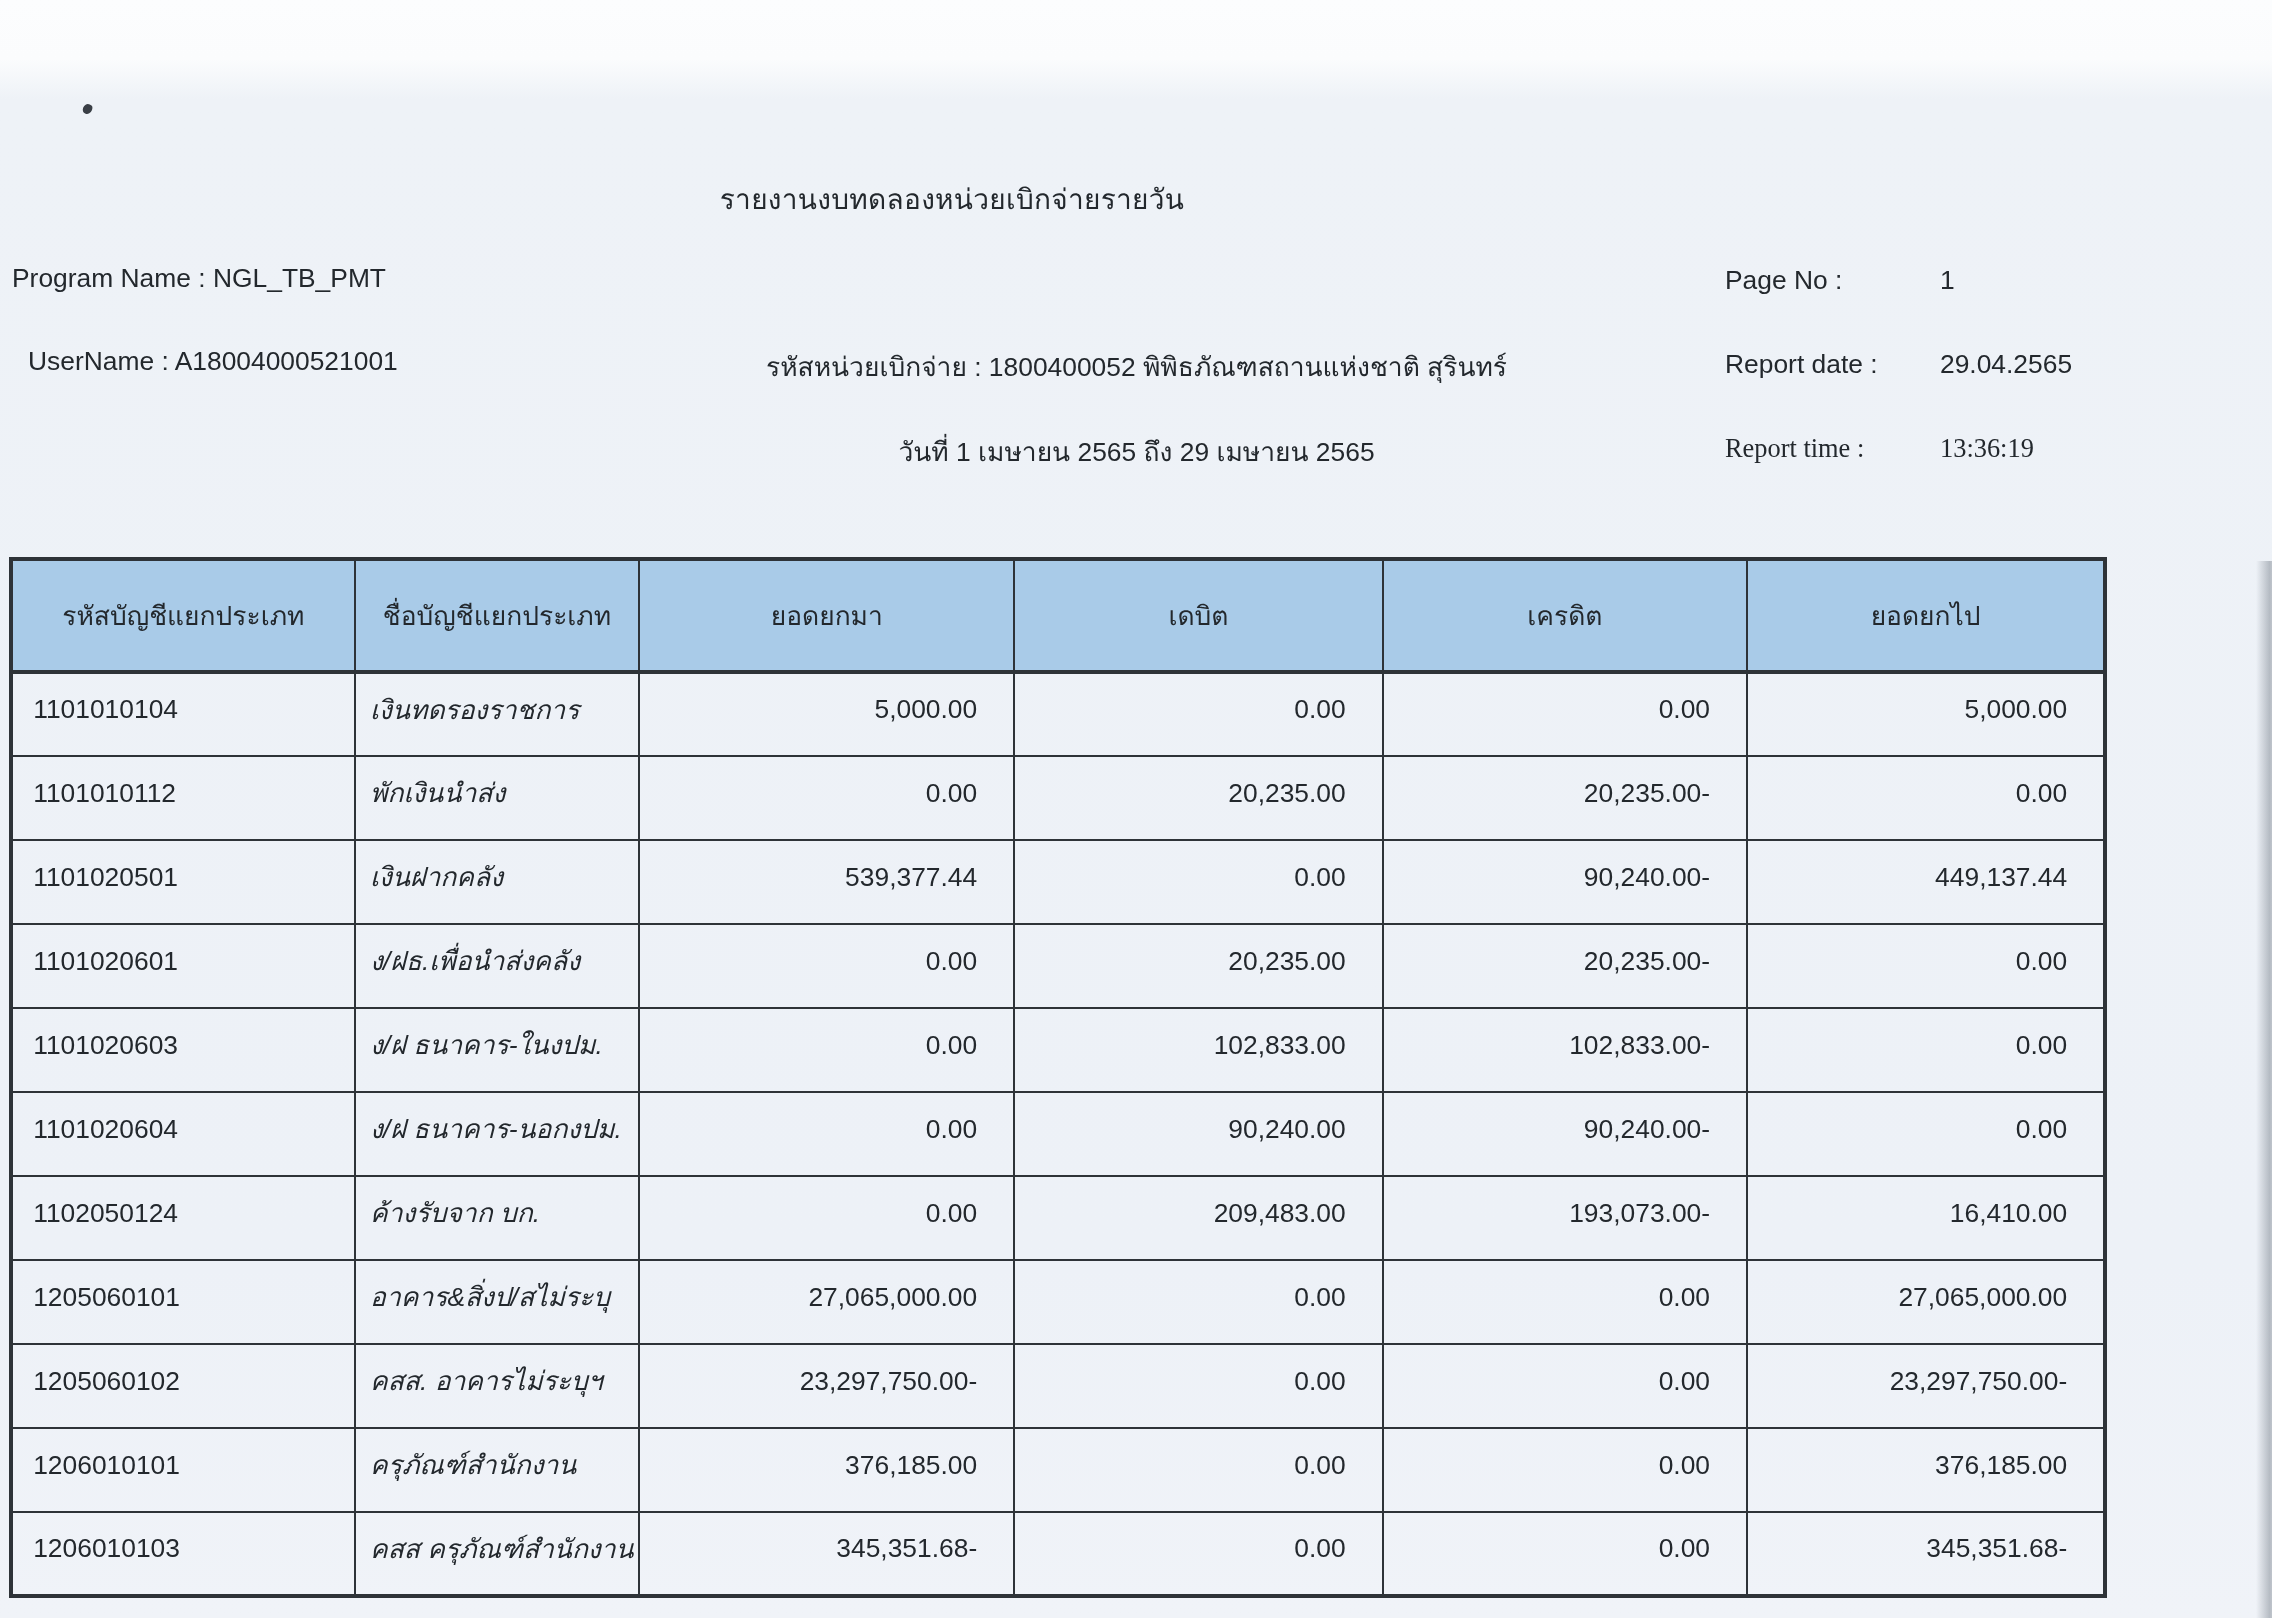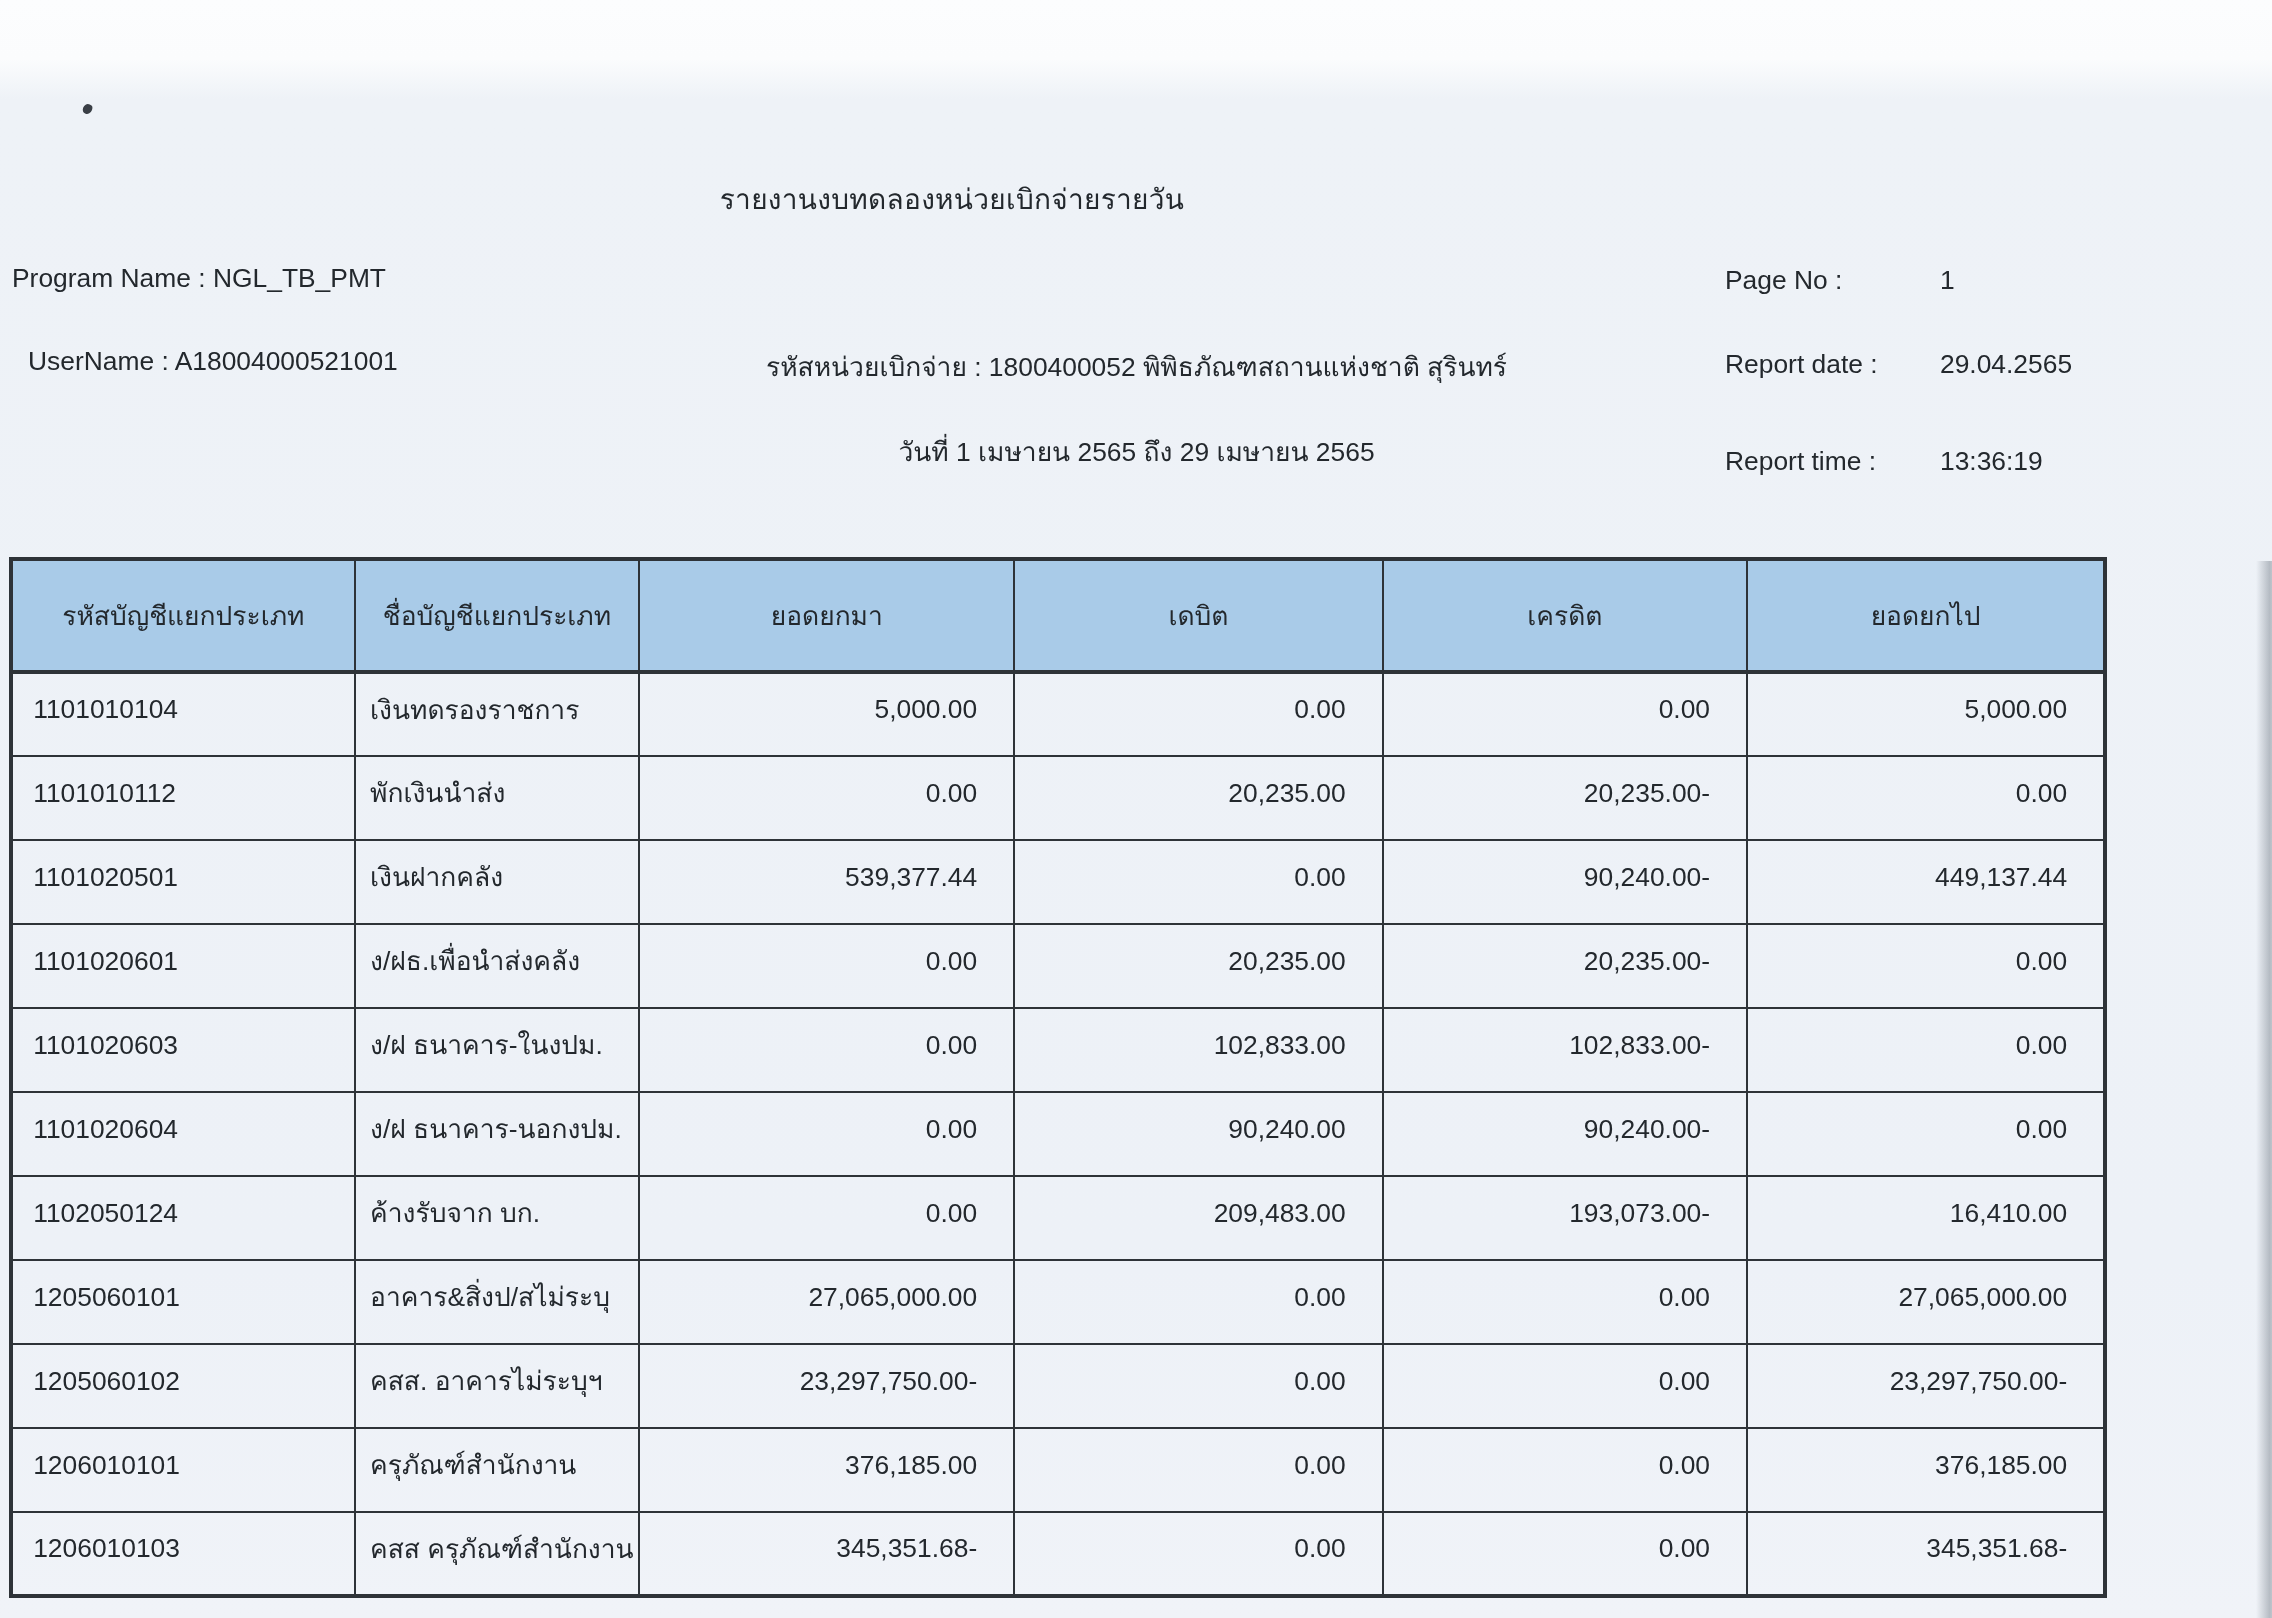--- a/index.html
+++ b/index.html
@@ -19,21 +19,21 @@
   .i-l1{left:12px;top:263px;}
   .i-l2{left:28px;top:346px;}
   .i-c{left:0;width:2273px;text-align:center;}
   .i-c1{top:263px;}
   .i-c2{top:346px;}
   .i-c3{top:431px;}
   .i-r-label{left:1725px;}
   .i-r-val{left:1940px;}
   .i-r1{top:265px;}
   .i-r2{top:349px;}
-  .i-r3{top:446px;}
+  .i-r3{top:433px;font-family:Liberation Serif, serif;}
   table.tb{
     position:absolute;left:9.2px;top:557px;
     width:2098px;height:1039px;
     border-collapse:collapse;table-layout:fixed;
     font-size:26.4px;
     border-radius:7px;
   }
   table.tb th,table.tb td{
     border:2px solid #2e3338;
     overflow:hidden;white-space:nowrap;
@@ -42,21 +42,21 @@
   table.tb thead th{
     background:#a9cbe8;
     height:107px;
     font-weight:normal;
     text-align:center;
     border-bottom:4px solid #2e3338;
   }
   table.tb tbody tr{height:84px;}
   table.tb tbody td{padding-bottom:10.6px;vertical-align:middle;background:transparent;}
   td.c-code{text-align:left;padding-left:20px;}
-  td.c-name{text-align:left;padding-left:14.5px;}
+  td.c-name{text-align:left;padding-left:14.5px;font-style:italic;}
   td.c-num{text-align:right;padding-right:36px;}
 </style>
 </head>
 <body>
 
 <div class="page">
 
   <div class="speck"></div>
   <div class="scan-edge"></div>
 

